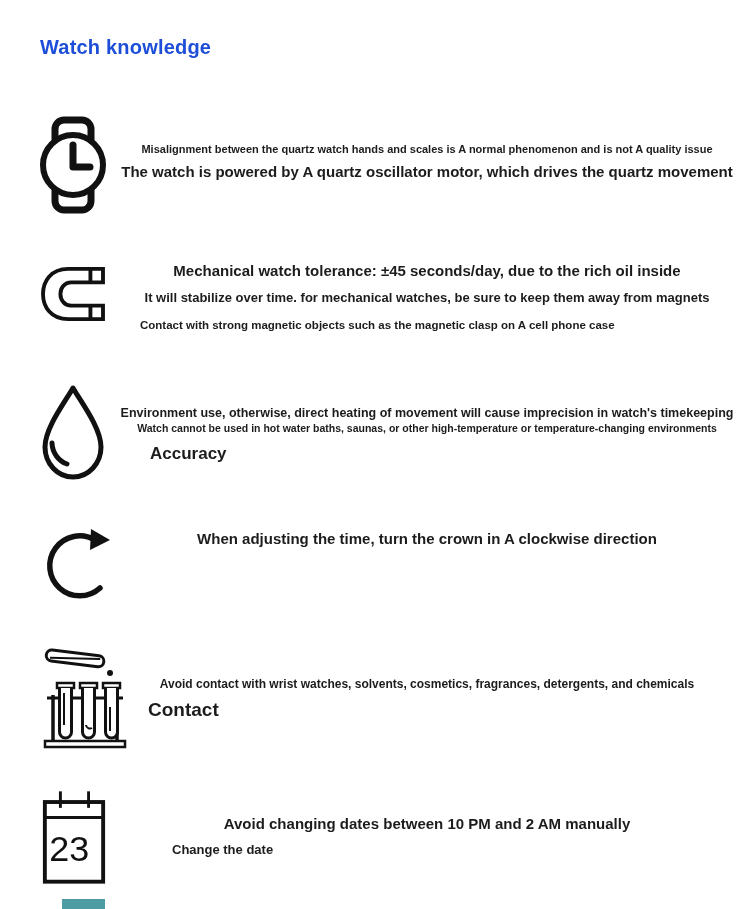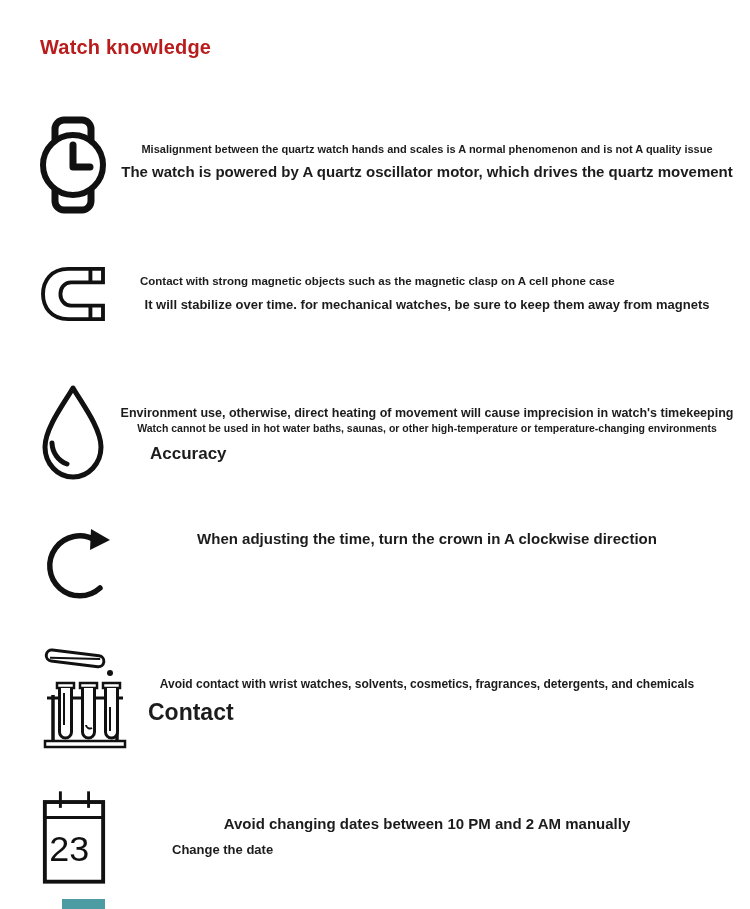--- a/index.html
+++ b/index.html
@@ -2,38 +2,38 @@
 <html><head>
 <meta charset="utf-8">
 <style>
   html,body{margin:0;padding:0;background:#fff;}
   body{
     width:750px;height:909px;position:relative;overflow:hidden;
     font-family:"Liberation Sans", sans-serif;color:#1a1a1a;
   }
   .page-title{
     position:absolute;left:40px;top:36px;
-    font-size:20px;font-weight:bold;letter-spacing:.2px;color:#b91c1c;
+    font-size:20px;font-weight:bold;letter-spacing:.2px;color:#1d4ed8;
   }
   .row{position:absolute;left:38px;right:36px;}
   .icon-box{position:absolute;left:0;top:0;}
   .icon-box svg{display:block;}
   .text-col{margin-left:102px;display:flex;flex-direction:column;}
   .ln{line-height:1.25;font-weight:bold;color:#1c1c1c;white-space:nowrap;}
   .ctr{align-self:center;text-align:center;}
   .lft{align-self:flex-start;text-align:left;}
   .sz10{font-size:10.5px;}
   .sz11{font-size:11px;}
   .sz115{font-size:11.5px;}
   .sz12{font-size:12px;}
   .sz125{font-size:12.5px;}
   .sz13{font-size:13px;}
   .sz15{font-size:15px;text-align:right;}
   .sz17{font-size:17px;}
-  .sz19{font-size:23px;}
+  .sz19{font-size:19px;}
   .footer-bar{
     position:absolute;left:62px;top:899px;width:43px;height:10px;
     background:#4d9ca3;
   }
 </style>
 </head>
 <body>
 
 <div class="page-title">Watch knowledge</div>
 
@@ -53,22 +53,23 @@
 
 <div class="row" style="top:258px;height:85px;">
   <div class="icon-box" style="top:6px;">
     <svg width="70" height="60" viewBox="0 0 70 62">
       <path d="M66 5 H30 C12 5 4 18 4 31 C4 44 12 57 30 57 H66 V43 H33 C26 43 22 37 22 31 C22 25 26 19 33 19 H66 Z" fill="#fff" stroke="#111" stroke-width="4" stroke-linejoin="miter"></path>
       <line x1="53" y1="5" x2="53" y2="19" stroke="#111" stroke-width="4"></line>
       <line x1="53" y1="43" x2="53" y2="57" stroke="#111" stroke-width="4"></line>
     </svg>
   </div>
   <div class="text-col" style="padding-top:4px;">
+    <div class="ln sz15 ctr">Mechanical watch tolerance: ±45 seconds/day, due to the rich oil inside</div>
+    <div class="ln sz13 ctr" style="margin-top:9px;">It will stabilize over time. for mechanical watches, be sure to keep them away from magnets</div>
     <div class="ln sz115 lft" style="margin-top:12px;">Contact with strong magnetic objects such as the magnetic clasp on A cell phone case</div>
-    <div class="ln sz13 ctr" style="margin-top:9px;">It will stabilize over time. for mechanical watches, be sure to keep them away from magnets</div>
   </div>
 </div>
 
 <div class="row" style="top:384px;height:100px;">
   <div class="icon-box">
     <svg width="70" height="96" viewBox="0 0 70 96">
       <path d="M35 4 C27 18 7 44 7 63 a28 30 0 0 0 56 0 C63 44 43 18 35 4 Z" fill="#fff" stroke="#111" stroke-width="5" stroke-linejoin="round"></path>
       <path d="M14 59 a22 23 0 0 0 15 21" fill="none" stroke="#111" stroke-width="5" stroke-linecap="round"></path>
     </svg>
   </div>

